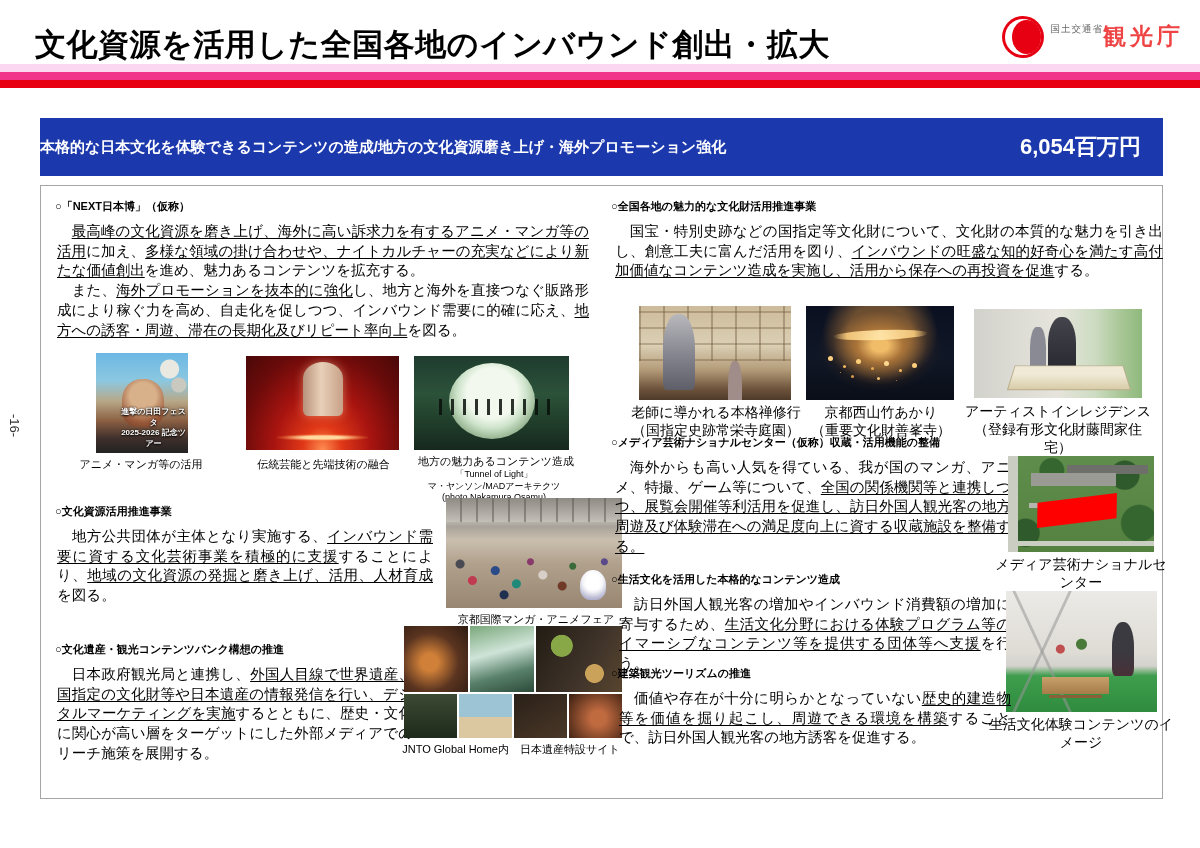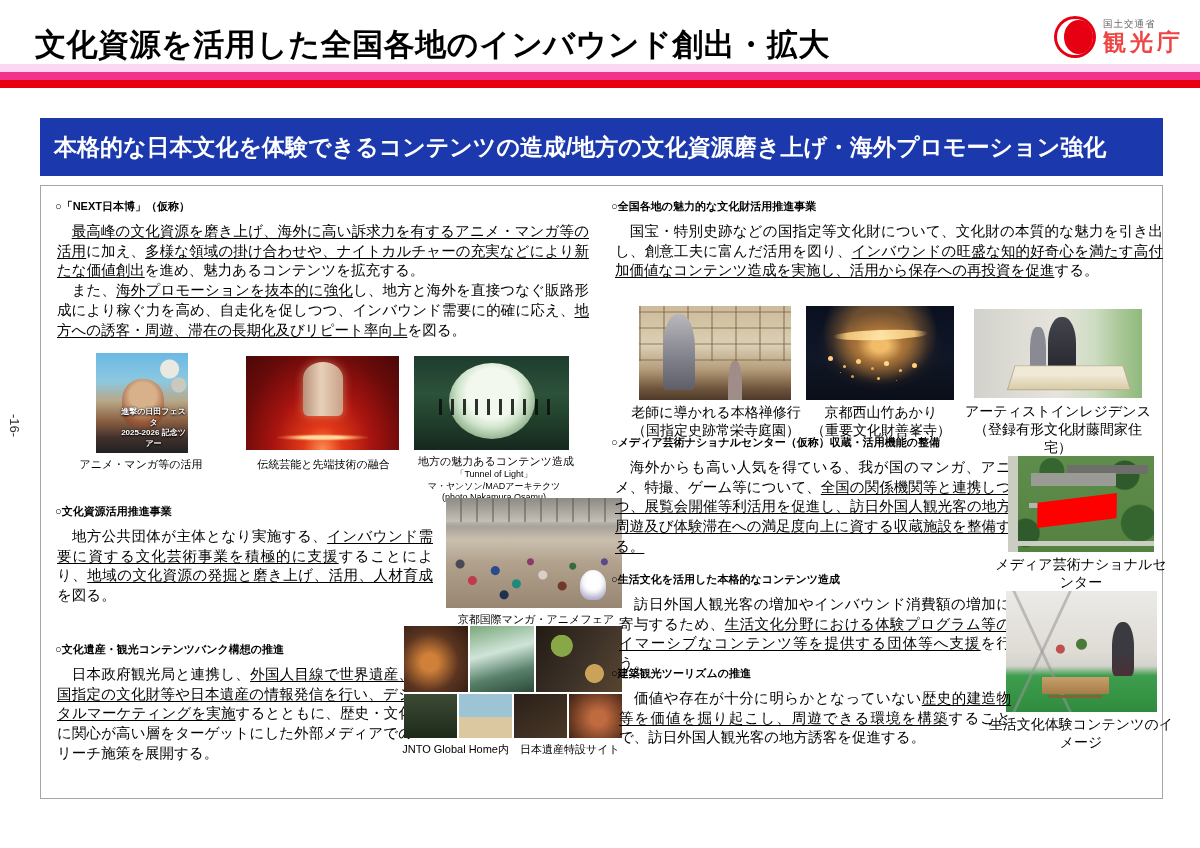--- a/index.html
+++ b/index.html
@@ -5,32 +5,32 @@
   html,body{margin:0;padding:0;background:#fff;}
   .page{position:relative;width:1200px;height:848px;background:#fff;overflow:hidden;
         font-family:"Liberation Sans","DejaVu Sans",sans-serif;color:#000;}
 
   
   .title{position:absolute;left:35px;top:24px;font-size:31px;font-weight:bold;letter-spacing:0.5px;white-space:nowrap;}
   .logo{position:absolute;right:16px;top:16px;display:flex;align-items:center;gap:7px;}
   .logo-mark{position:relative;width:42px;height:42px;border-radius:50%;background:#e60012;}
   .logo-mark::before{content:'';position:absolute;inset:3px;border-radius:50%;background:#fff;}
   .logo-mark::after{content:'';position:absolute;top:4px;left:10px;width:29px;height:34px;border-radius:50%;background:#e60012;}
-  .logo-text{display:flex;flex-direction:column;line-height:1.1;}
+  .logo-text{display:flex;flex-direction:row;line-height:1.1;}
   .logo-min{font-size:9.5px;color:#666;letter-spacing:1px;}
   .logo-agency{font-size:23px;color:#ef4444;font-weight:600;letter-spacing:4px;}
   .stripes{position:absolute;left:0;right:0;top:64px;}
   .s1{height:8px;background:#fbd7f1;}
   .s2{height:8px;background:#f1338c;}
   .s3{height:8px;background:#e60012;}
 
   
   .banner{position:absolute;left:40px;top:118px;width:1123px;height:58px;background:#1b38ad;
           display:flex;align-items:center;color:#fff;font-weight:bold;}
-  .banner-text{font-size:23px;padding-left:14px;white-space:nowrap;}
+  .banner-text{font-size:15px;white-space:nowrap;}
   .banner-amount{font-size:22px;margin-left:auto;padding-right:22px;white-space:nowrap;}
 
   
   .content{position:absolute;left:40px;top:185px;width:1121px;height:612px;border:1px solid #a6a6a6;background:#fff;}
   .h{position:absolute;font-size:11px;font-weight:bold;white-space:nowrap;}
   .b{position:absolute;font-size:14.5px;line-height:1.36;text-align:justify;}
   .b .useg{text-decoration:underline;text-underline-offset:2px;}
   .h-l0{left:14px;top:13px;} .b-l0{left:16px;top:36px;width:532px;}
   .h-l1{left:14px;top:318px;} .b-l1{left:16px;top:341px;width:376px;}
   .h-l2{left:14px;top:456px;} .b-l2{left:16px;top:479px;width:356px;}
@@ -196,20 +196,21 @@
   </div>
 
   <div class="stripes">
     <div class="s1"></div>
     <div class="s2"></div>
     <div class="s3"></div>
   </div>
 
   <div class="banner">
     <span class="banner-text">本格的な日本文化を体験できるコンテンツの造成/地方の文化資源磨き上げ・海外プロモーション強化</span>
+    <span class="banner-amount">6,054百万円</span>
   </div>
 
   <div class="content">
 
     <div class="h h-l0">○「NEXT日本博」（仮称）</div>
     <div class="b b-l0">
       <p style="margin:0;"><span>　</span><span class="useg">最高峰の文化資源を磨き上げ、海外に高い訴求力を有するアニメ・マンガ等の活用</span><span>に加え、</span><span class="useg">多様な領域の掛け合わせや、ナイトカルチャーの充実などにより新たな価値創出</span><span>を進め、魅力あるコンテンツを拡充する。</span></p>
       <p style="margin:0;"><span>　また、</span><span class="useg">海外プロモーションを抜本的に強化</span><span>し、地方と海外を直接つなぐ販路形成により稼ぐ力を高め、自走化を促しつつ、インバウンド需要に的確に応え、</span><span class="useg">地方への誘客・周遊、滞在の長期化及びリピート率向上</span><span>を図る。</span></p>
     </div>
 

